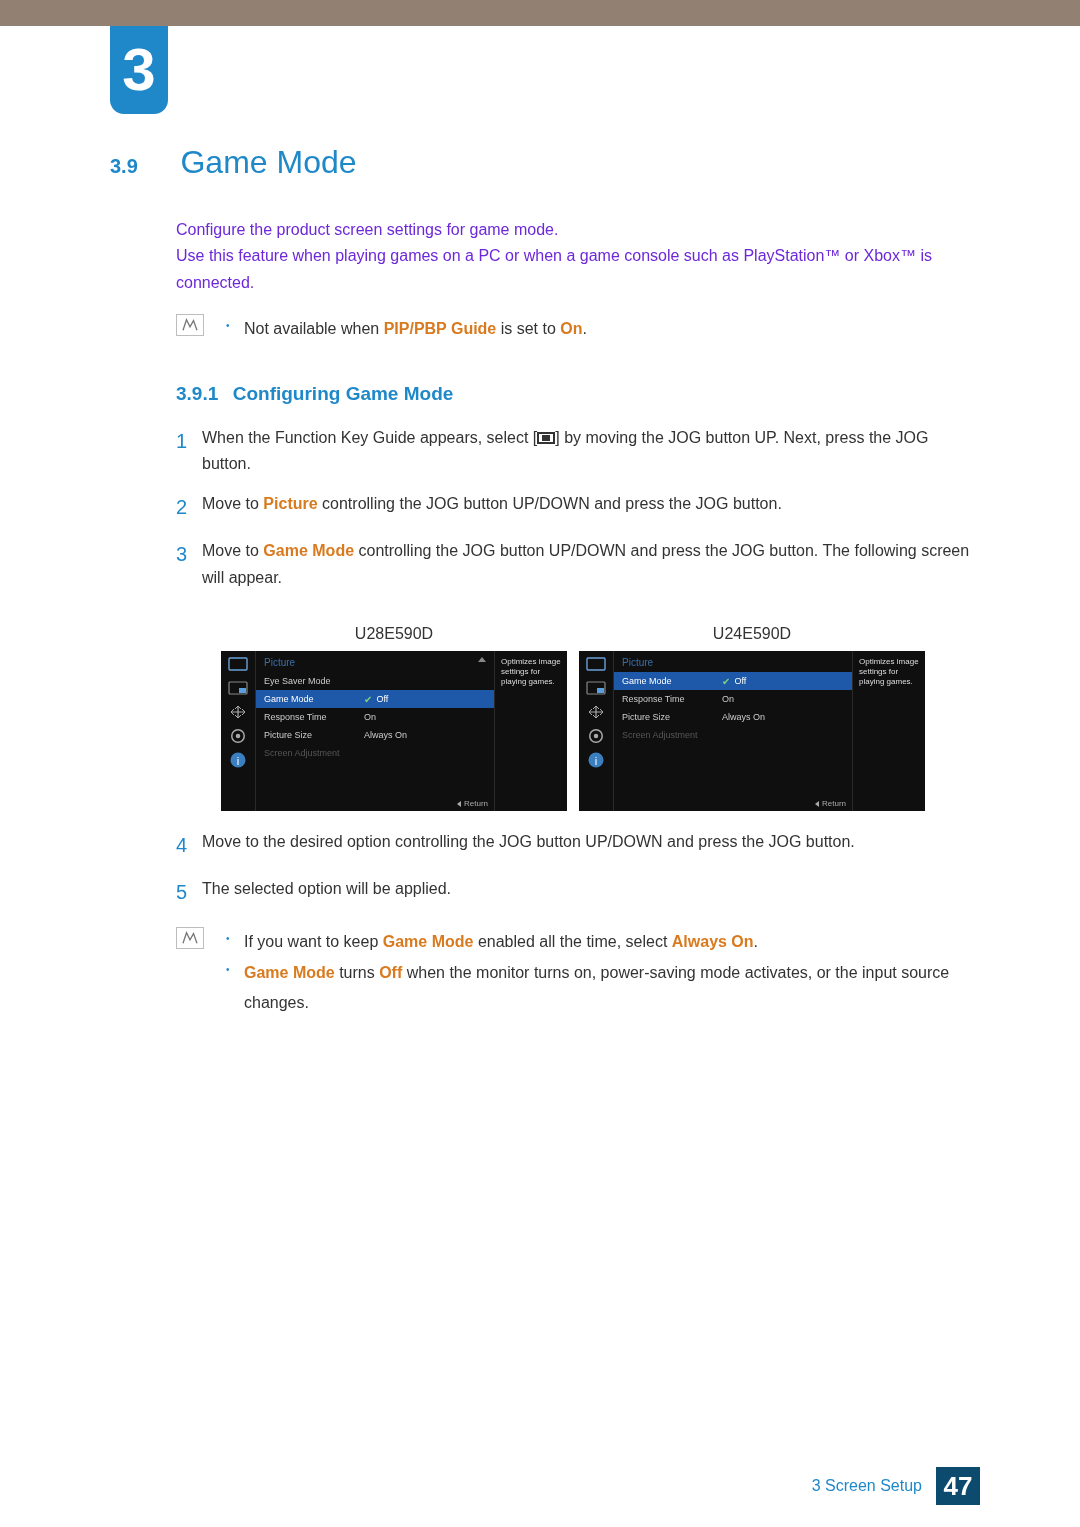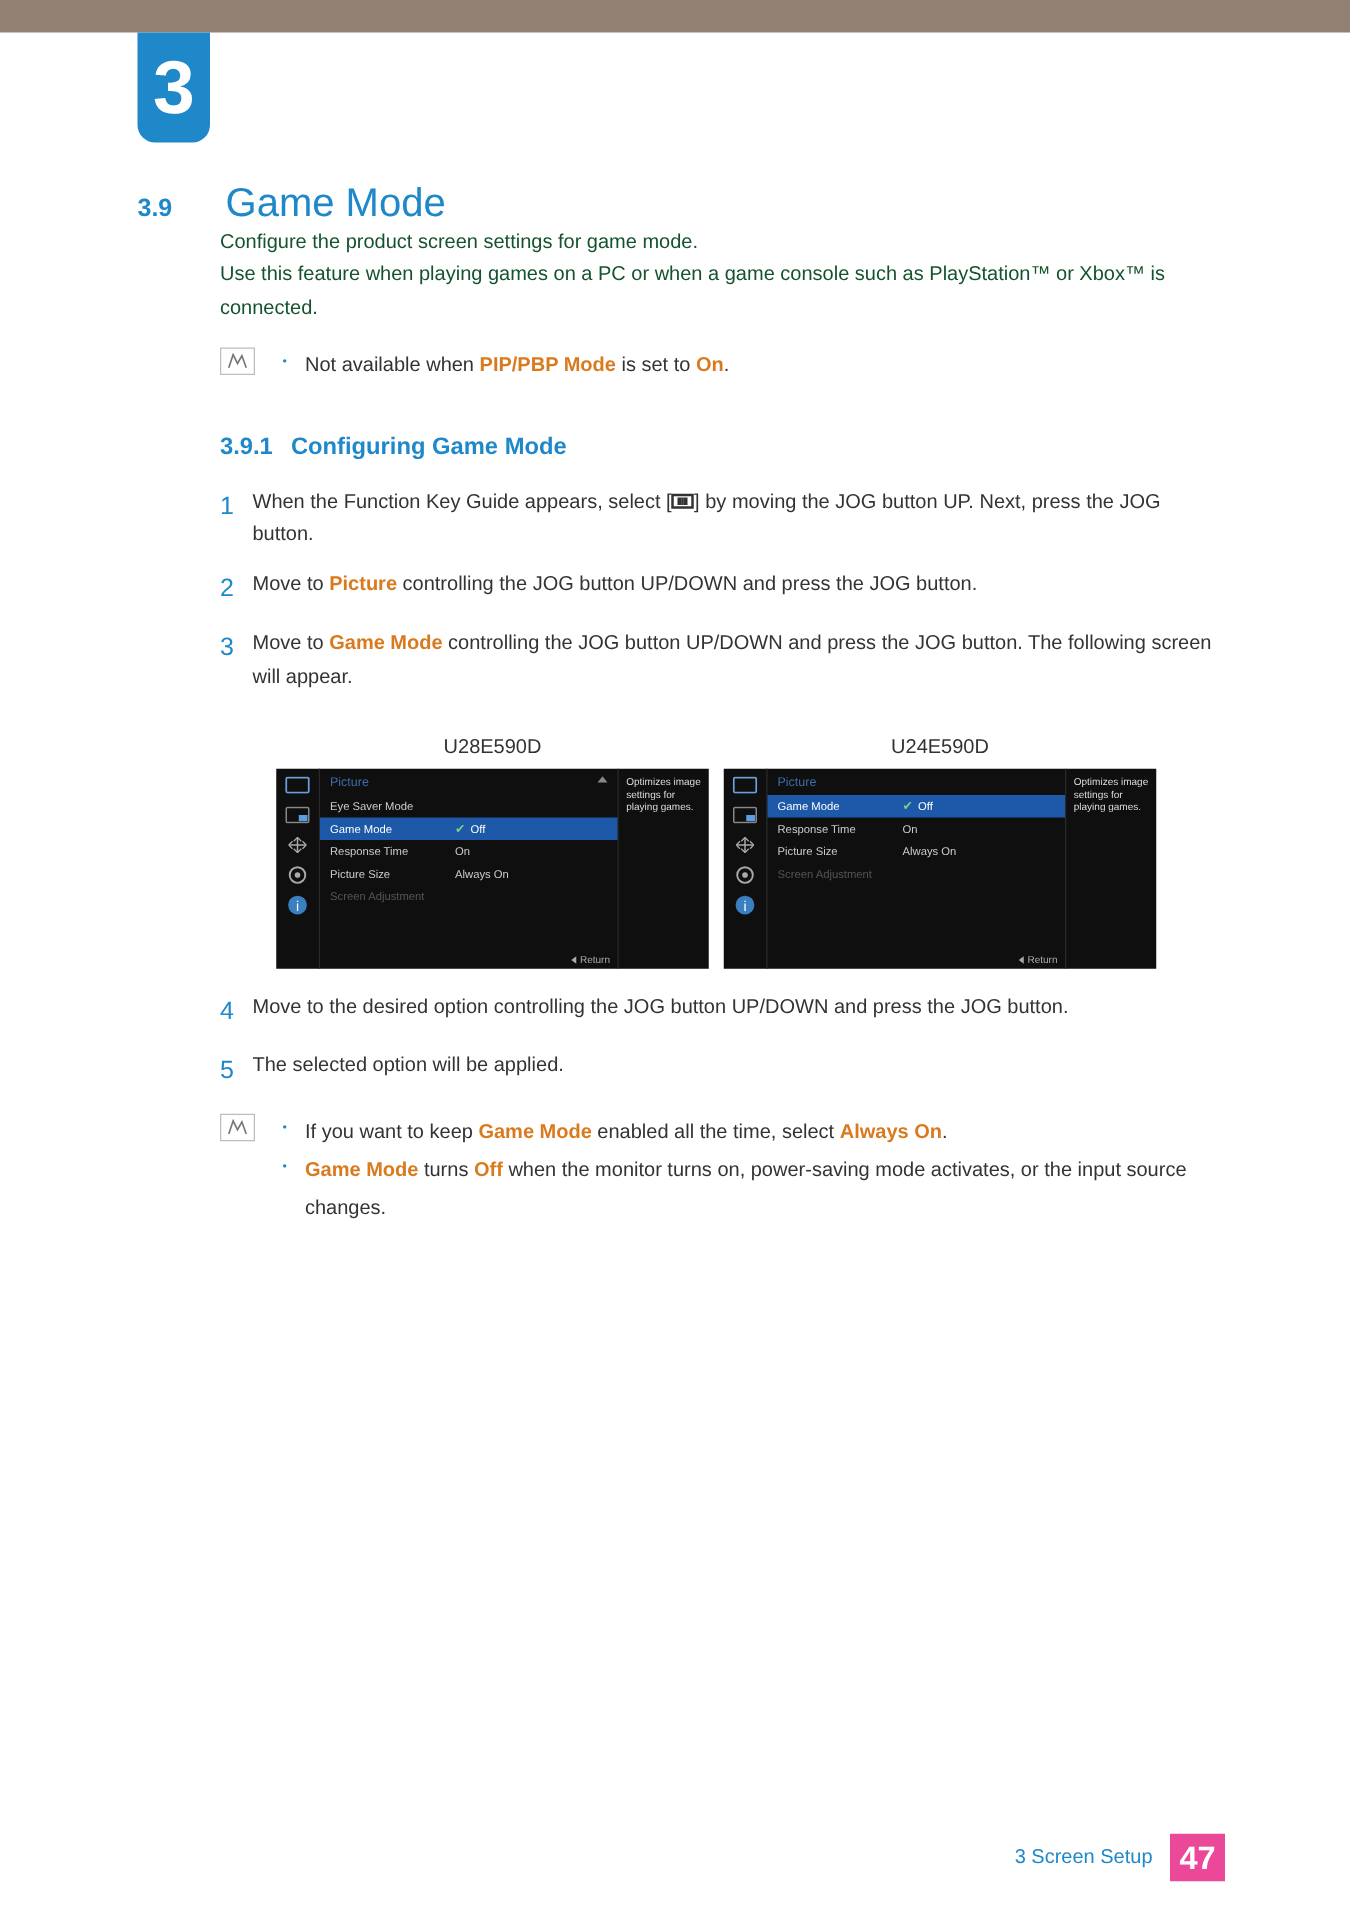--- a/index.html
+++ b/index.html
@@ -11,21 +11,21 @@
   .chapter-tab { position: absolute; left: 0; top: 0; width: 58px; height: 88px; background: #1f88c9; border-radius: 0 0 14px 14px; display: flex; align-items: center; justify-content: center; }
   .chapter-num { color: #fff; font-size: 60px; font-weight: bold; line-height: 1; }
   .chapter-title { font-size: 34px; color: #1f88c9; font-weight: normal; margin-left: 82px; padding-top: 20px; }
 
   .content { padding: 0 110px 120px 110px; }
 
   .section { margin-top: 110px; }
   .section-num { font-size: 20px; color: #1f88c9; font-weight: bold; display: inline-block; width: 66px; }
   .section-title { font-size: 32px; color: #1f88c9; font-weight: normal; display: inline-block; }
 
-  .para { font-size: 16px; line-height: 1.65; color: #14532d; padding-left: 66px; }
+  .para { margin-top: 36px; font-size: 16px; line-height: 1.65; color: #6d28d9; padding-left: 66px; }
 
   .note-block { margin-top: 18px; padding-left: 66px; display: flex; }
   .note-icon { width: 28px; height: 22px; border: 1px solid #bdbdbd; display: flex; align-items: center; justify-content: center; margin-right: 18px; flex-shrink: 0; }
   .note-icon svg { width: 18px; height: 14px; }
   .note-list { font-size: 16px; line-height: 1.9; color: #333; }
   .note-list li { list-style: none; position: relative; padding-left: 22px; }
   .note-list li::before { content: "•"; color: #1f88c9; position: absolute; left: 4px; font-size: 10px; top: 2px; }
   .orange { color: #d97a1e; font-weight: bold; }
 
   .subsection { margin-top: 38px; padding-left: 66px; }
@@ -58,21 +58,21 @@
   .osd-row.hl .osd-cell-l, .osd-row.hl .osd-cell-r { color: #fff; }
   .osd-row.dim .osd-cell-l { color: #555; }
   .check { color: #7fd17f; font-size: 10px; }
   .osd-side { width: 72px; padding: 6px; font-size: 8px; line-height: 1.25; color: #ddd; }
   .osd-footer { position: absolute; right: 6px; bottom: 3px; font-size: 8px; color: #aaa; display:flex; align-items:center; gap:3px;}
   .tiny-tri { width:0; height:0; border-top:3px solid transparent; border-bottom:3px solid transparent; border-right:4px solid #aaa; }
   .tiny-up { display:inline-block; width:0; height:0; border-left:4px solid transparent; border-right:4px solid transparent; border-bottom:5px solid #888;}
 
   .footer { position: absolute; bottom: 22px; right: 100px; display: flex; align-items: center; }
   .footer-label { font-size: 16px; color: #1f88c9; margin-right: 14px; }
-  .page-box { width: 44px; height: 38px; background: #ec4899; color: #fff; display: flex; align-items: center; justify-content: center; font-size: 26px; font-weight: bold; }
+  .page-box { width: 44px; height: 38px; background: #0c4a6e; color: #fff; display: flex; align-items: center; justify-content: center; font-size: 26px; font-weight: bold; }
 </style>
 </head>
 <body>
 
 <div class="top-bar"></div>
 
 <div class="chapter-head">
   <div class="chapter-tab">
     <span class="chapter-num">3</span>
   </div>
@@ -91,21 +91,21 @@
   </div>
 
   <div class="note-block">
     <div class="note-icon">
       <svg viewBox="0 0 20 16">
           <path d="M2 14 L6 2 L10 10 L14 3 L18 14" stroke="#777" stroke-width="1.5" fill="none"></path>
         </svg>
     </div>
     <ul class="note-list">
       <li>
-        <span>Not available when </span><span class="orange">PIP/PBP Mode</span><span> is set to </span><span class="orange">On</span><span>.</span>
+        <span>Not available when </span><span class="orange">PIP/PBP Guide</span><span> is set to </span><span class="orange">On</span><span>.</span>
       </li>
     </ul>
   </div>
 
   <div class="subsection">
     <span class="sub-num">3.9.1</span>
     <span class="sub-title">Configuring Game Mode</span>
   </div>
 
   <div class="steps">

